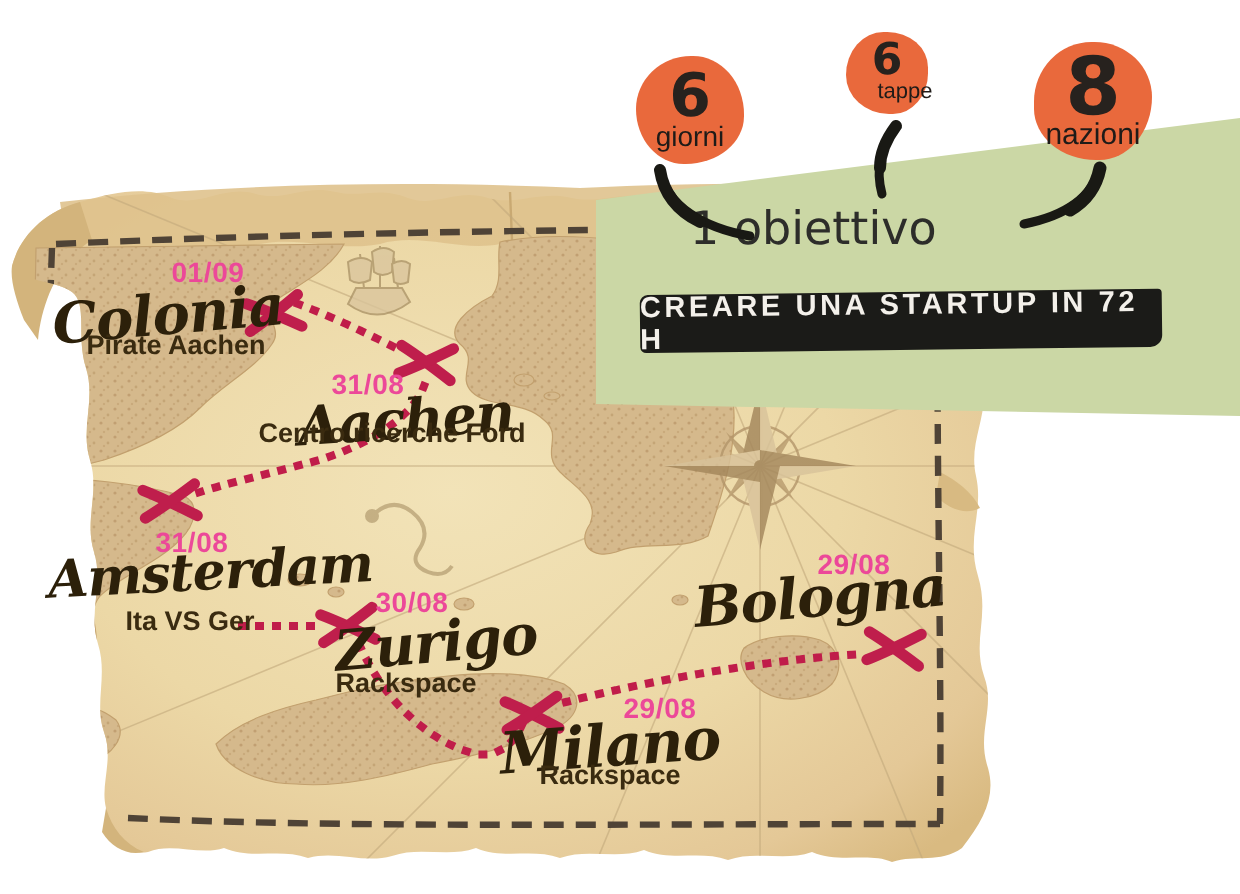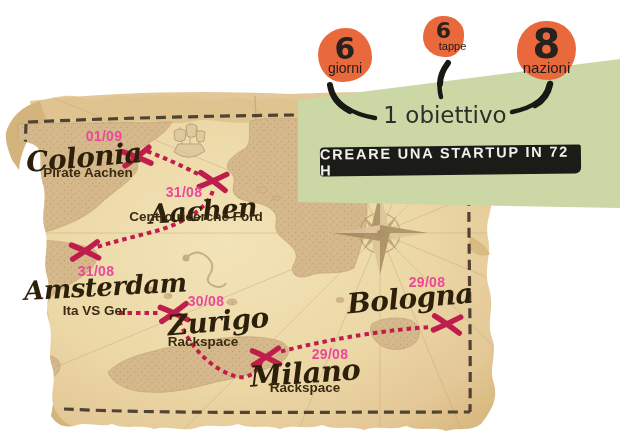--- a/index.html
+++ b/index.html
@@ -10,21 +10,21 @@
   
   .lbl{position:absolute;text-align:center;pointer-events:none;}
   .date{font:700 14px "Liberation Sans",sans-serif;color:#ec4899;letter-spacing:.3px;}
   .city{font:italic 700 27px "DejaVu Serif",serif;color:#2c200a;letter-spacing:-.5px;}
   .venue{font:700 13.5px "Liberation Sans",sans-serif;color:#3a2b10;}
 
   
   #panel{position:absolute;left:298px;top:55px;width:322px;height:153px;
          background:#cbd7a5;
          clip-path:polygon(0px 45px,322px 4px,322px 153px,0px 147px);z-index:3;}
-  #objective{position:absolute;left:345px;top:102px;width:200px;text-align:center;
+  #objective{position:absolute;left:345px;top:102px;width:200px;text-align:left;
          font:400 23px "DejaVu Sans",sans-serif;color:#2d2d2a;z-index:4;}
   #banner{position:absolute;left:320px;top:146px;width:261px;height:29px;
          background:#1b1b18;transform:rotate(-0.7deg);
          border-radius:4px 2px 6px 3px;z-index:4;
          display:flex;align-items:center;justify-content:center;}
   #banner span{font:700 14.5px "Liberation Sans",sans-serif;color:#f3f0ea;letter-spacing:1.8px;}
 
   
   .badge{position:absolute;background:#e9693c;z-index:5;display:flex;flex-direction:column;
          align-items:center;justify-content:center;text-align:center;}

